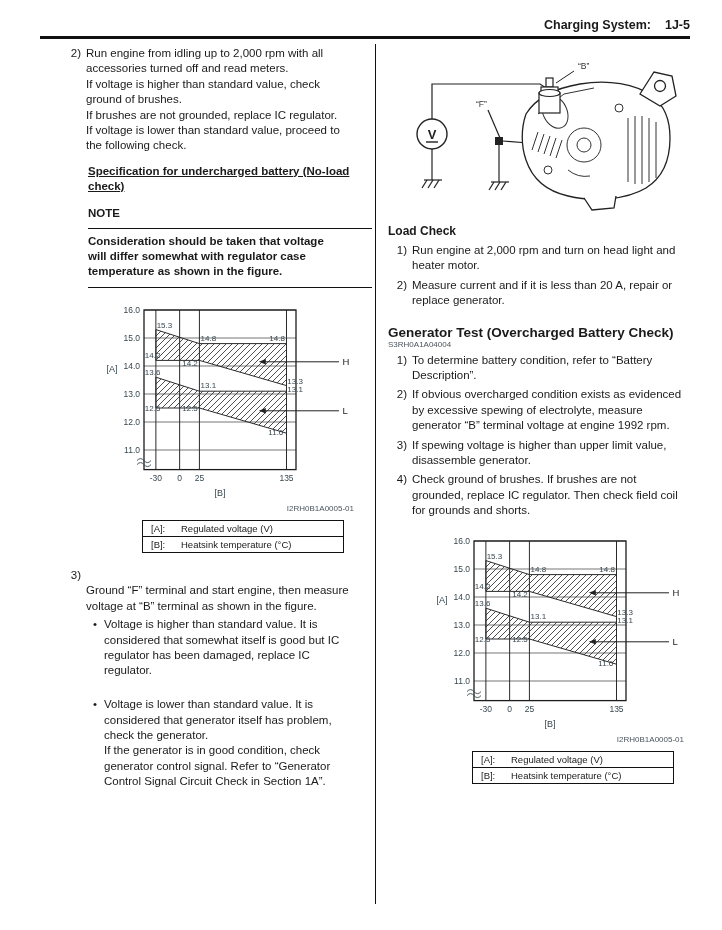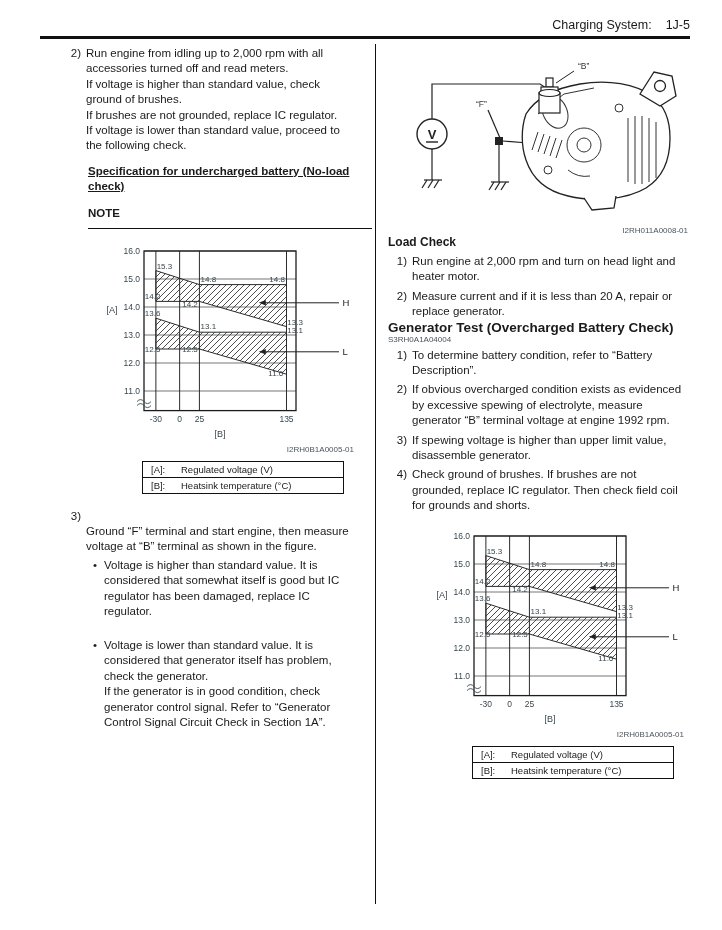--- a/index.html
+++ b/index.html
@@ -4,21 +4,21 @@
 <style>
   * { margin:0; padding:0; box-sizing:border-box; }
   html,body { background:#ffffff; }
   body {
     width:722px; height:930px; position:relative;
     font-family:"Liberation Sans", sans-serif;
     color:#1a1a1a; overflow:hidden;
   }
   .header-title {
     position:absolute; top:18px; left:40px; width:650px;
-    text-align:right; font-weight:normal; font-size:12.5px;
+    text-align:right; font-weight:bold; font-size:12.5px;
   }
   .header-title .pageno { margin-left:14px; }
   .header-rule {
     position:absolute; top:36px; left:40px; width:650px; height:3px; background:#111;
   }
   .col-divider {
     position:absolute; left:375px; top:44px; width:1.4px; height:860px; background:#111;
   }
   .col { position:absolute; top:46px; }
   .col-left  { left:62px;  width:302px; }
@@ -40,21 +40,21 @@
   .note-text  { font-weight:bold; line-height:1.34; padding:5px 0 7px; border-bottom:1.6px solid #111; white-space:pre-line; }
 
   .figure-block { margin-top:12px; }
   .fig-code { font-size:8px; color:#4a545c; text-align:right; margin-top:2px; }
   .legend-table { margin:7px 0 0 80px; width:202px; border:1.3px solid #111; font-size:9.5px; }
   .legend-row { display:flex; padding:2px 6px 2px 8px; }
   .legend-row + .legend-row { border-top:1.1px solid #111; }
   .legend-key { flex:0 0 30px; }
 
   .subheading { font-weight:bold; font-size:12px; margin-top:0; margin-bottom:5px; }
-  .section-heading { font-weight:bold; font-size:13.5px; }
+  .section-heading { font-weight:bold; font-size:13.5px; margin-top:16px; }
   .section-code { font-size:8px; color:#4a545c; text-align:left; width:296px; margin-bottom:4px; }
   .item { margin-top:4px; }
 
   svg text { font-family:"Liberation Sans", sans-serif; }
   .alt-figure { margin-top:2px; }
   .alt-figure .fig-code { width:300px; }
   .chart-code-left  { width:292px; }
   .chart-code-right { width:296px; }
   .chart-wrap-left  svg { margin-left:34px; }
   .chart-wrap-right svg { margin-left:38px; }
@@ -81,20 +81,23 @@
 the following check.</span>
   </div>
 
   <div class="spec-block">
     <div class="spec-title">Specification for undercharged battery (No-load
 check)</div>
   </div>
 
   <div class="note-block">
     <div class="note-title">NOTE</div>
+    <div class="note-text">Consideration should be taken that voltage
+will differ somewhat with regulator case
+temperature as shown in the figure.</div>
   </div>
 
   <div class="figure-block chart-wrap-left">
     <svg id="chart1" viewBox="0 0 258 198" width="258" height="198">
         <defs>
           <pattern id="hatch1" width="6" height="6" patternUnits="userSpaceOnUse">
             <path d="M0,6 L6,0" stroke="#3a3a3a" stroke-width="0.9" fill="none"></path>
             <path d="M-1.5,1.5 L1.5,-1.5" stroke="#3a3a3a" stroke-width="0.9" fill="none"></path>
             <path d="M4.5,7.5 L7.5,4.5" stroke="#3a3a3a" stroke-width="0.9" fill="none"></path>
           </pattern>
@@ -242,21 +245,20 @@
       <g stroke="#222" fill="#fff" stroke-width="1.2">
         <rect x="158" y="28" width="7" height="9"></rect>
         <rect x="153" y="37" width="17" height="6"></rect>
         <rect x="151" y="43" width="21" height="20"></rect>
         <ellipse cx="161.5" cy="43" rx="10.5" ry="3.5"></ellipse>
       </g>
       <line x1="186" y1="21" x2="168" y2="33" stroke="#222" stroke-width="1"></line>
       <text x="190" y="19" font-size="8.5" fill="#333">“B”</text>
       <text x="88" y="57" font-size="8.5" fill="#333">“F”</text>
     </svg>
-    <div class="fig-code">I2RH011A0008-01</div>
   </div>
 
   <div class="subheading">Load Check</div>
   <div class="num-item item">
     <span class="num">1)</span>
     <span class="body">Run engine at 2,000 rpm and turn on head light and
 heater motor.</span>
   </div>
   <div class="num-item item">
     <span class="num">2)</span>

